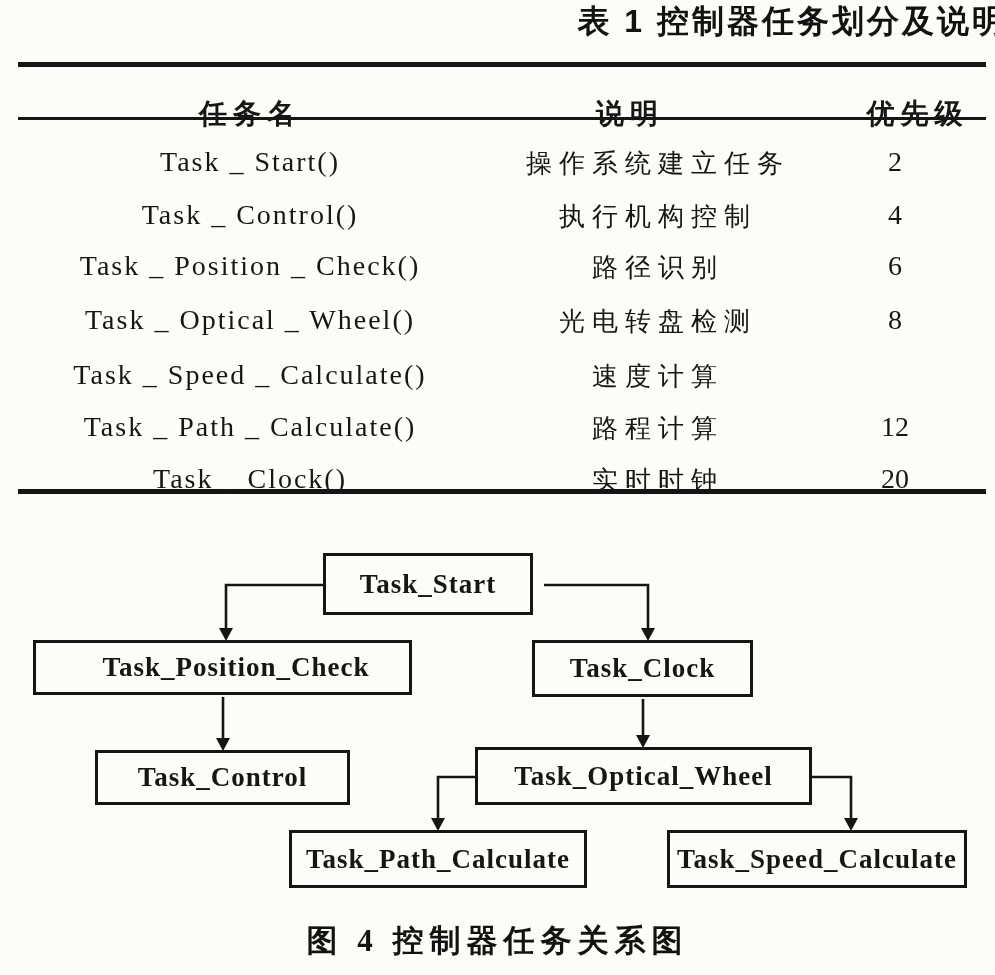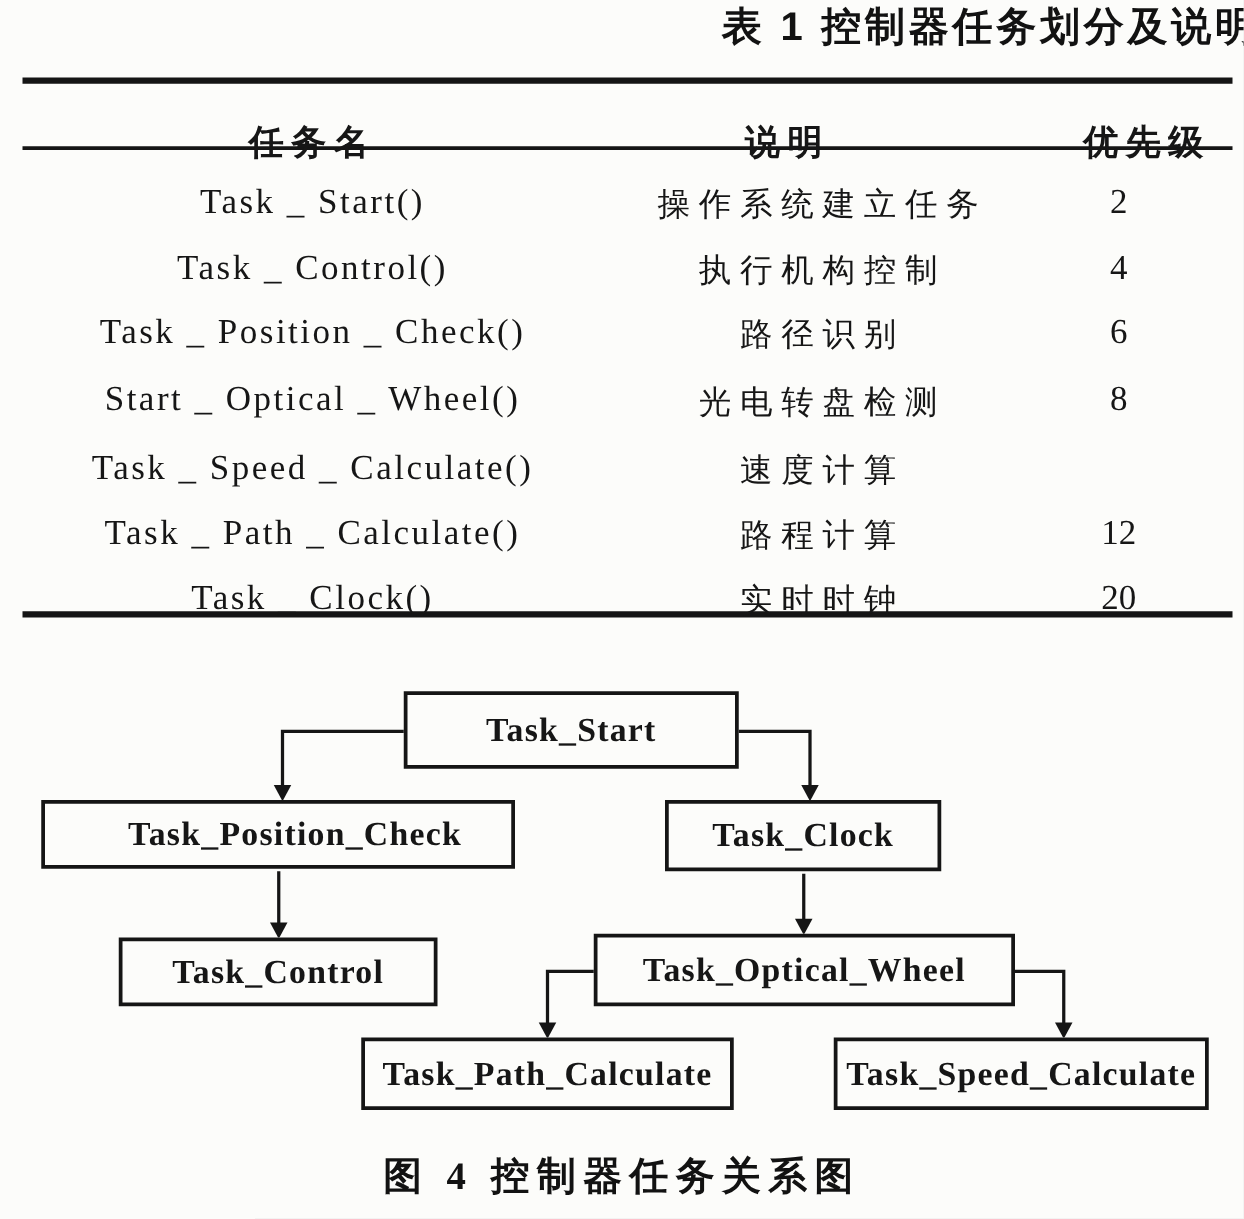--- a/index.html
+++ b/index.html
@@ -46,21 +46,21 @@
   
   .node {
     position: absolute;
     border: 3px solid #151515;
     background: #fcfcfa;
     display: flex; align-items: center; justify-content: center;
     font-family: "Liberation Serif", serif;
     font-weight: bold; font-size: 27px; letter-spacing: 1px;
     white-space: nowrap; box-sizing: border-box;
   }
-  .n-start    { left: 323px; top: 553px; width: 268px; height: 62px; }
+  .n-start    { left: 323px; top: 553px; width: 210px; height: 62px; }
   .n-poscheck { left: 33px;  top: 640px; width: 379px; height: 55px; padding-left: 27px; }
   .n-clock    { left: 532px; top: 640px; width: 221px; height: 57px; }
   .n-control  { left: 95px;  top: 750px; width: 255px; height: 55px; }
   .n-optical  { left: 475px; top: 747px; width: 337px; height: 58px; }
   .n-path     { left: 289px; top: 830px; width: 298px; height: 58px; }
   .n-speed    { left: 667px; top: 830px; width: 300px; height: 58px; }
 
   .edges-svg { position: absolute; left: 0; top: 0; pointer-events: none; }
 
   .fig-caption {
@@ -96,21 +96,21 @@
     <span class="t-cell c-task">Task _ Control()</span>
     <span class="t-cell c-desc">执行机构控制</span>
     <span class="t-cell c-pri">4</span>
   </div>
   <div class="t-row r3">
     <span class="t-cell c-task">Task _ Position _ Check()</span>
     <span class="t-cell c-desc">路径识别</span>
     <span class="t-cell c-pri">6</span>
   </div>
   <div class="t-row r4">
-    <span class="t-cell c-task">Start _ Optical _ Wheel()</span>
+    <span class="t-cell c-task">Task _ Optical _ Wheel()</span>
     <span class="t-cell c-desc">光电转盘检测</span>
     <span class="t-cell c-pri">8</span>
   </div>
   <div class="t-row r5">
     <span class="t-cell c-task">Task _ Speed _ Calculate()</span>
     <span class="t-cell c-desc">速度计算</span>
   </div>
   <div class="t-row r6">
     <span class="t-cell c-task">Task _ Path _ Calculate()</span>
     <span class="t-cell c-desc">路程计算</span>

